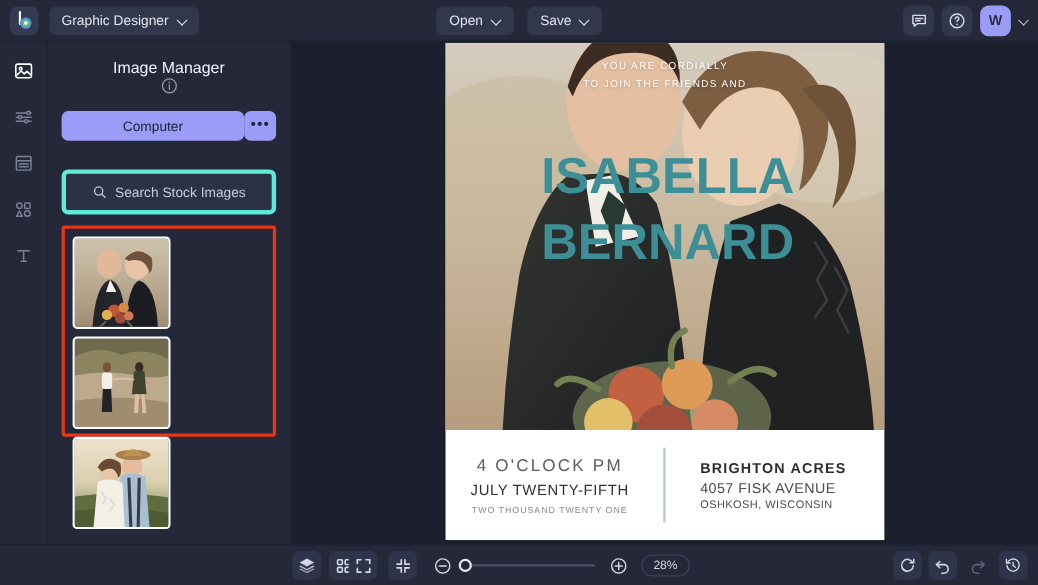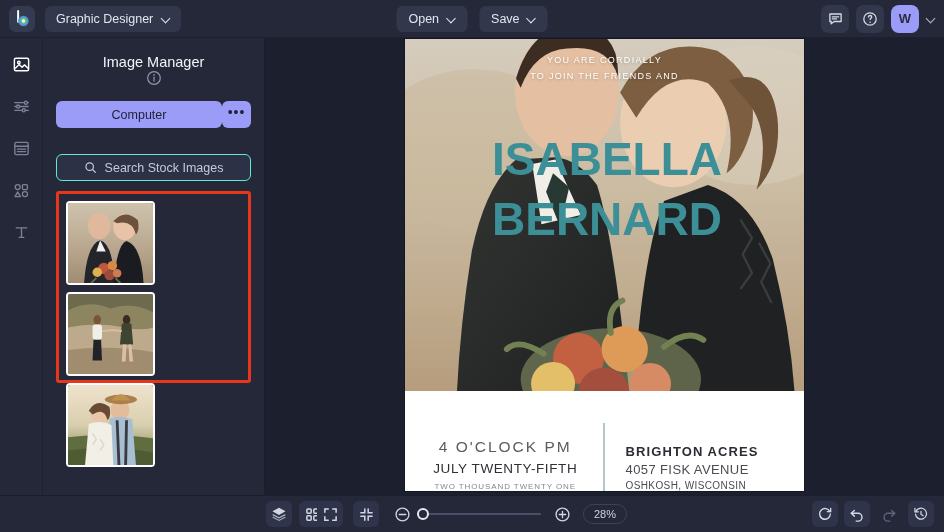--- a/index.html
+++ b/index.html
@@ -105,22 +105,22 @@
     display:flex; align-items:center; justify-content:center;
     font-size:12.5px; cursor:pointer;
   }
   .btn-dots {
     width:29px; height:27px; border-radius:6px;
     background:#9b9cf8; color:#20233a;
     display:flex; align-items:center; justify-content:center;
     font-size:14px; letter-spacing:1px; cursor:pointer; padding-bottom:5px;
   }
   .search-box {
-    height:27px; border-radius:6px;
-    background:#2d3145; border:1px solid #5eead4;
+    height:41px; border-radius:6px;
+    background:#2d3145; border:4px solid #5eead4;
     display:flex; align-items:center; justify-content:center; gap:8px;
     font-size:12.5px; color:#c6c9d8; cursor:pointer;
   }
   .thumbs-wrap {
     margin-top:10px;
     border:3px solid #e8361a;
     border-radius:3px;
     padding:7px;
     display:flex; flex-wrap:wrap; gap:7px;
     height:192px; align-content:flex-start;
@@ -156,22 +156,22 @@
   }
   .names {
     position:absolute; left:5px; right:0; top:90px;
     text-align:center;
     color:#3d8f97;
     font-family:"Liberation Sans", sans-serif;
     font-weight:bold;
     font-size:46px; line-height:60px; letter-spacing:0px;
   }
   .card-foot {
-    flex:1; display:flex; align-items:flex-end; justify-content:center;
-    gap:1px; padding:0 22px;
+    flex:1; display:flex; align-items:center; justify-content:center;
+    gap:12px; padding:0 22px;
   }
   .foot-col { flex:1; }
   .foot-left { text-align:center; padding-right:18px; color:#4d4d52; }
   .foot-right { text-align:left; padding-left:20px; color:#3f4045; }
   .foot-div { width:2px; height:68px; background:#b3c7c7; }
   .fl-1 { font-size:15.5px; letter-spacing:2px; color:#5c5c63; }
   .fl-2 { font-size:13.5px; font-weight:normal; letter-spacing:.6px; margin-top:5px; color:#2f3036; }
   .fl-3 { font-size:8px; letter-spacing:.9px; margin-top:6px; color:#87878f; }
   .fr-1 { font-size:13px; font-weight:bold; letter-spacing:1.1px; color:#2c2d33; }
   .fr-2 { font-size:13px; letter-spacing:.4px; margin-top:3px; color:#4b4c52; }

